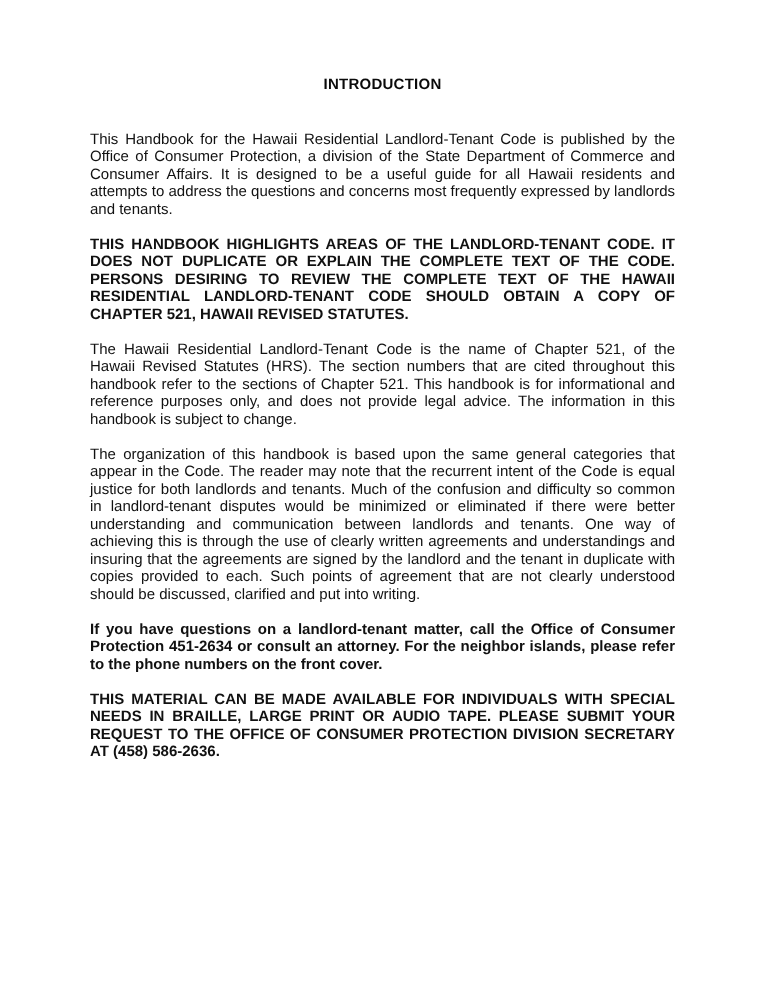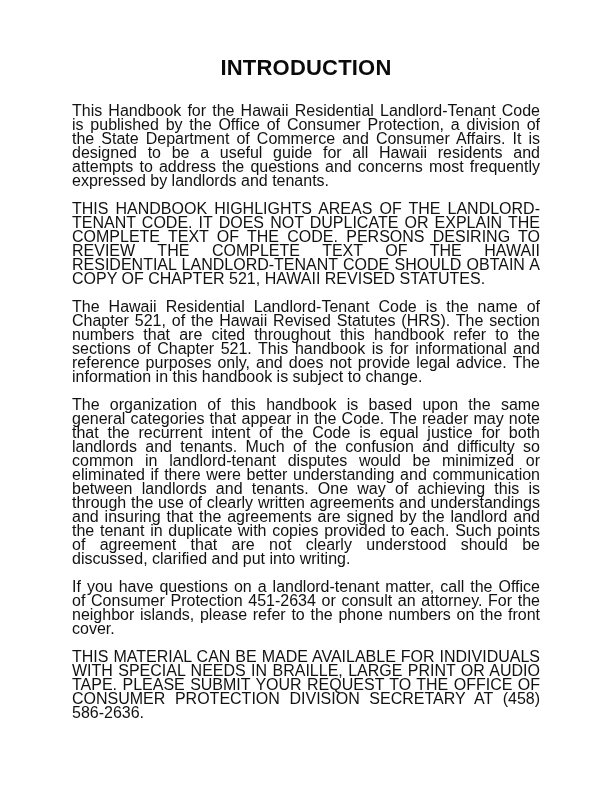--- a/index.html
+++ b/index.html
@@ -14,34 +14,34 @@
     background: #ffffff;
     box-sizing: border-box;
     padding: 57px 72px 0 72px;
     font-family: "Liberation Sans", "DejaVu Sans", sans-serif;
     color: #111111;
     overflow: hidden;
   }
   .doc-title {
     margin: 0 0 26px 0;
     text-align: center;
-    font-size: 22px;
+    font-size: 12px;
     line-height: 21px;
     font-weight: bold;
     letter-spacing: 0.2px;
     color: #0a0a0a;
   }
   .para {
     margin: 0 0 14px 0;
-    font-size: 16px;
+    font-size: 12px;
     line-height: 14px;
     text-align: justify;
   }
   .para.bold {
-    font-weight: normal;
+    font-weight: bold;
   }
 </style>
 </head>
 <body>
 
 <div class="page">
   <h1 class="doc-title">INTRODUCTION</h1>
 
   <p class="para">This Handbook for the Hawaii Residential Landlord-Tenant Code is published by the Office of Consumer Protection, a division of the State Department of Commerce and Consumer Affairs. It is designed to be a useful guide for all Hawaii residents and attempts to address the questions and concerns most frequently expressed by landlords and tenants.</p>
 

